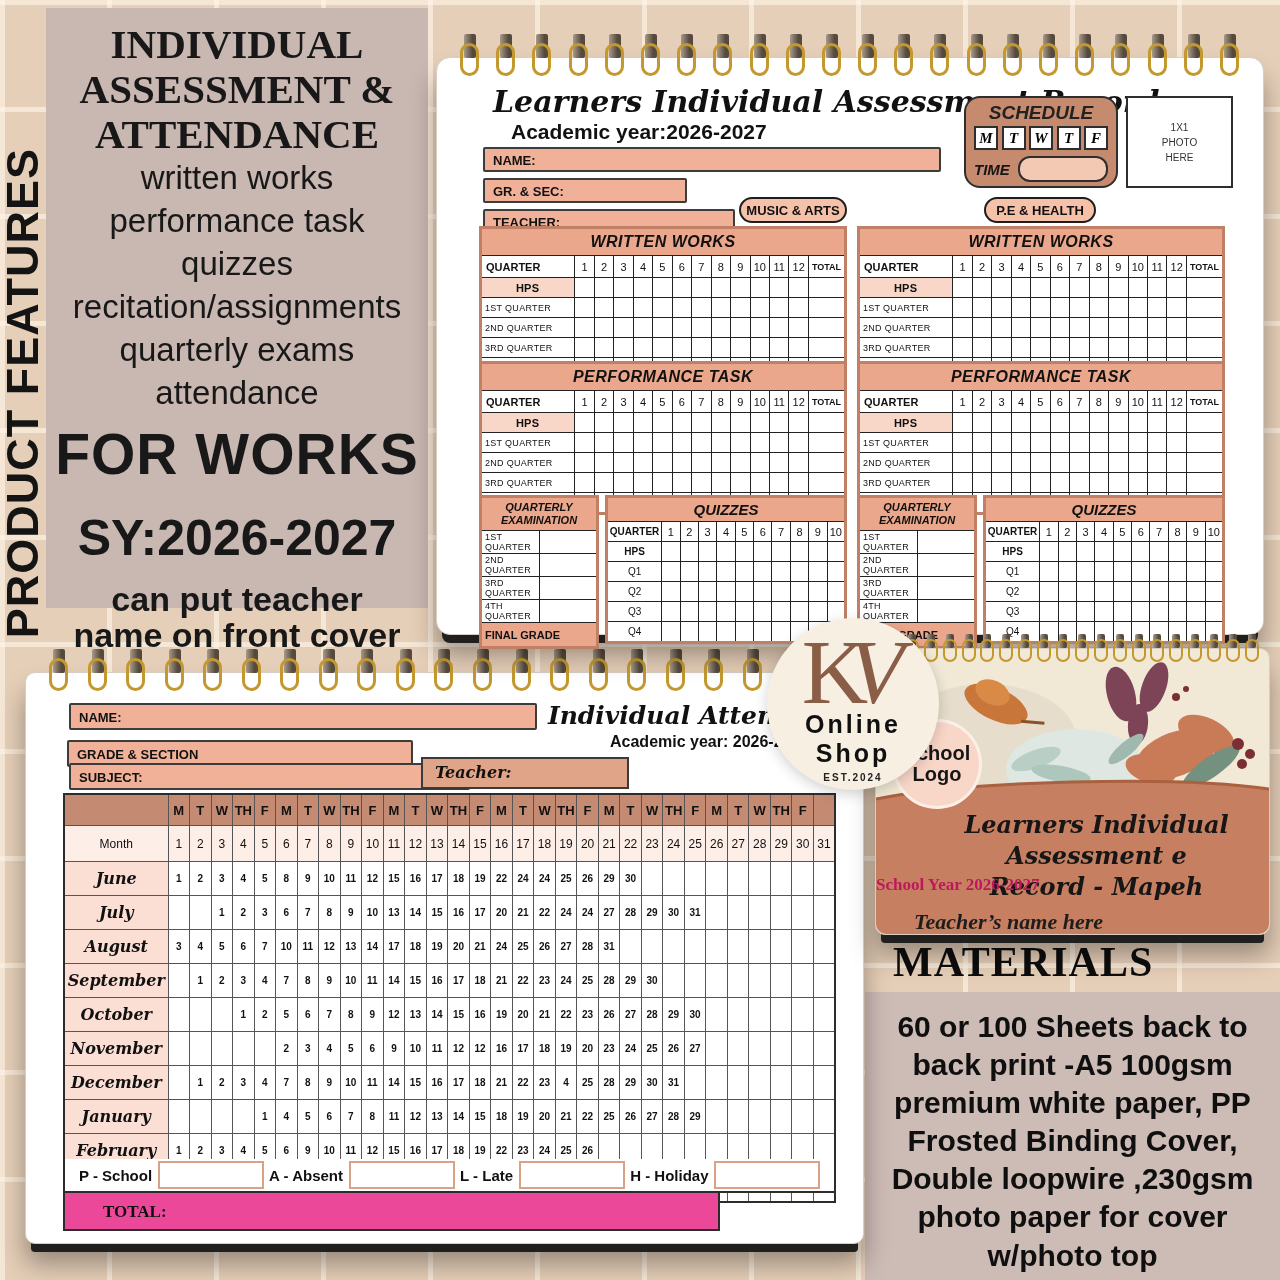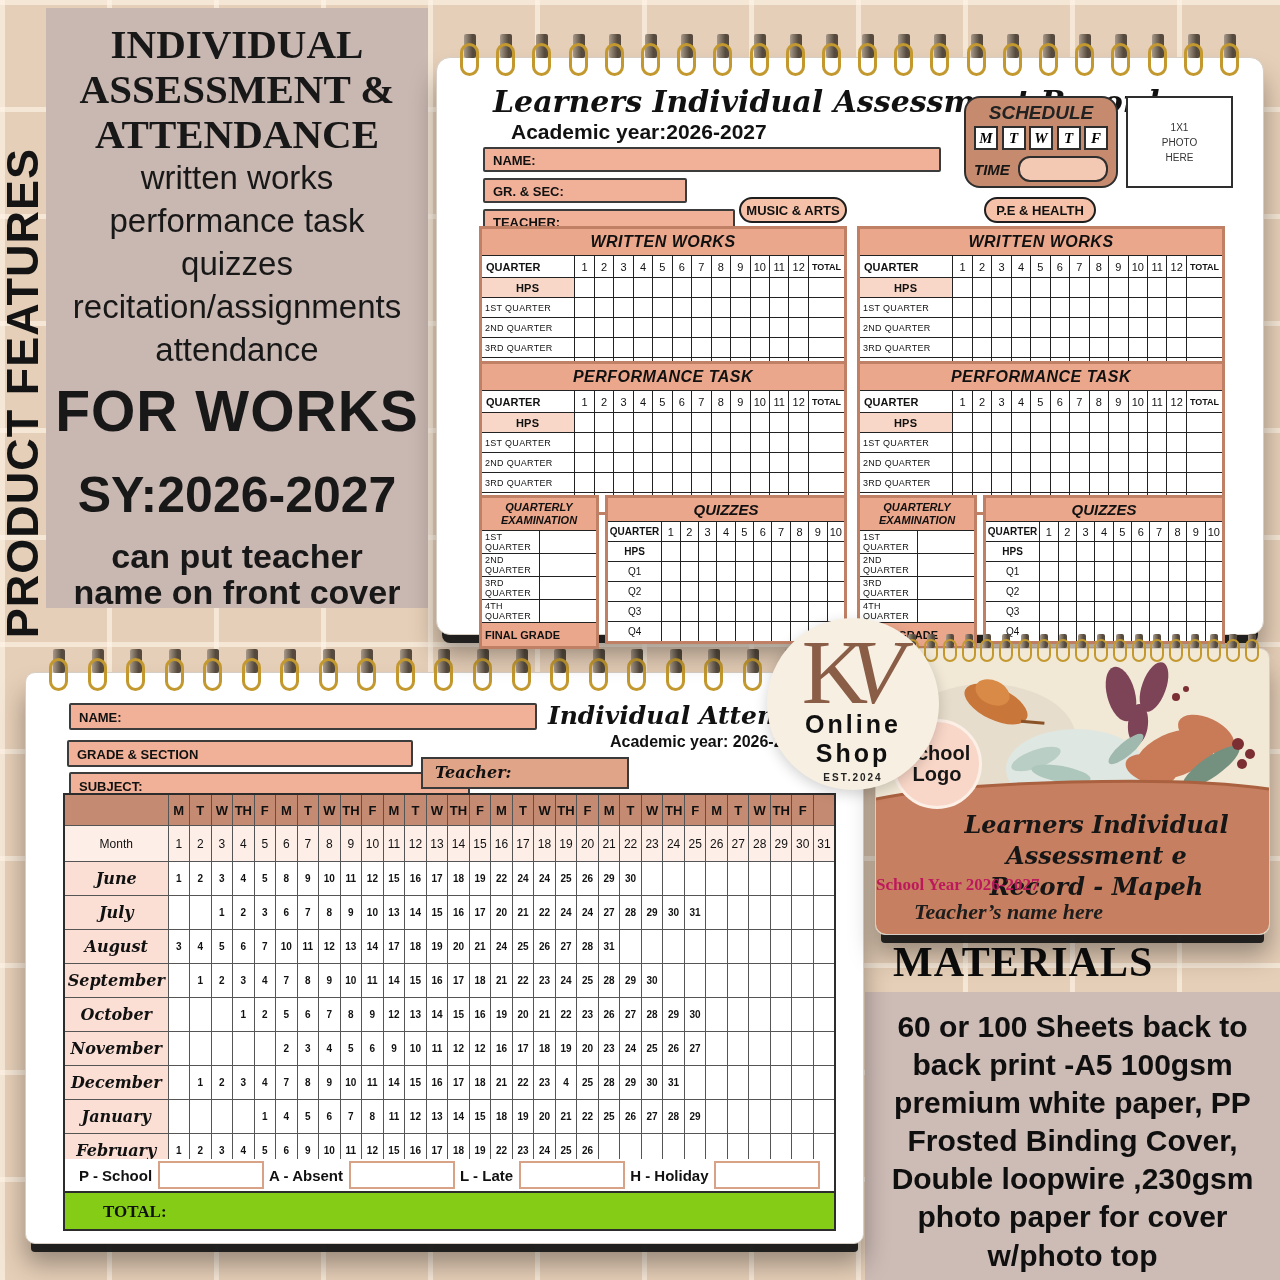--- a/index.html
+++ b/index.html
@@ -91,35 +91,35 @@
   td.wk{background:#c58b72;font-weight:800;font-size:13px;height:28px;border-color:#333;}
   td.wkcorner{background:#c58b72;border-color:#333;}
   tr.monthrow td{background:#fdeee8;height:33px;font-size:12px;}
   td.monthlabel{background:#fdeee8;font-size:15px;}
   td.mname{background:#fbdfd4;font-family:"DejaVu Serif",serif;font-style:italic;font-weight:700;font-size:16px;}
   td.day{background:#fff;font-weight:700;font-size:10px;height:31px;vertical-align:middle;}
   .legend{position:absolute;left:37px;top:486px;width:773px;height:34px;border:2px solid #2c2c2c;border-top:none;
     background:#fff;box-sizing:border-box;display:flex;align-items:center;justify-content:space-between;padding:0 14px;}
   .leg-lab{font-weight:800;font-size:15px;color:#111;}
   .leg-box{width:102px;height:24px;background:#fff;border:2px solid #d8a286;}
-  .totalrow{position:absolute;left:37px;top:520px;width:773px;height:38px;background:#84cc16;border:2px solid #2c2c2c;
+  .totalrow{position:absolute;left:37px;top:520px;width:657px;height:38px;background:#ec4899;border:2px solid #2c2c2c;
     border-top:none;box-sizing:border-box;font-family:"Liberation Serif",serif;font-weight:700;font-size:17px;
     color:#111;padding:9px 0 0 38px;}
   
   .cover{left:875px;top:648px;width:393px;height:285px;z-index:14;background:#f1e8d6;border-radius:10px;overflow:visible;}
   .cover-inner{position:absolute;inset:0;border-radius:10px;overflow:hidden;}
   .cover-band{position:absolute;left:0;right:0;top:152px;bottom:0;background:#c67f60;}
   .band-curve{position:absolute;left:0;top:-26px;width:100%;height:28px;display:block;}
   .school-logo{position:absolute;left:16px;top:70px;width:84px;height:84px;border-radius:50%;background:#f9d7c8;
     border:3px solid #fcefe6;z-index:5;display:flex;flex-direction:column;align-items:center;justify-content:center;
     font-weight:800;font-size:20px;line-height:1.05;color:#161616;}
   .cv-title{position:absolute;left:0;right:0;top:160px;text-align:center;font-size:24px;color:#161616;line-height:1.3;padding-left:48px;}
   .cv-year{position:absolute;left:0;right:0;top:226px;text-align:left;font-family:"Liberation Serif",serif;
     font-weight:700;font-size:17px;color:#be185d;}
-  .cv-teacher{position:absolute;left:38px;top:250px;font-family:"Liberation Serif",serif;font-style:italic;
+  .cv-teacher{position:absolute;left:38px;top:260px;font-family:"Liberation Serif",serif;font-style:italic;
     font-weight:700;font-size:22px;color:#1d1d1d;}
   
   .kv-logo{position:absolute;left:767px;top:618px;width:172px;height:172px;border-radius:50%;background:#f7efe2;
     z-index:40;box-shadow:0 4px 14px rgba(0,0,0,.18);text-align:center;}
   .kv-mono{font-family:"Liberation Serif",serif;font-size:92px;color:#8a5d47;line-height:1.0;margin-top:8px;}
   .kv-mono .v{margin-left:-20px;font-style:italic;}
   .kv-name{font-size:25px;color:#101010;letter-spacing:3px;margin-top:-8px;font-weight:600;}
   .kv-est{font-size:10px;color:#222;letter-spacing:2px;font-weight:700;margin-top:4px;}
   
   .materials-heading{position:absolute;left:893px;top:938px;font-family:"Liberation Serif",serif;font-weight:900;
@@ -135,20 +135,21 @@
   <div class="product-features">PRODUCT FEATURES</div>
 
   <div class="features-panel">
     <div class="fp-title">INDIVIDUAL</div>
     <div class="fp-title">ASSESSMENT &amp;</div>
     <div class="fp-title">ATTENDANCE</div>
     <div class="fp-item">written works</div>
     <div class="fp-item">performance task</div>
     <div class="fp-item">quizzes</div>
     <div class="fp-item">recitation/assignments</div>
+    <div class="fp-item">quarterly exams</div>
     <div class="fp-item">attendance</div>
     <div class="fp-subject">FOR WORKS</div>
     <div class="fp-sy">SY:2026-2027</div>
     <div class="fp-note">can put teacher</div>
     <div class="fp-note" style="margin-top:0;">name on front cover</div>
   </div>
 
   <div class="page assessment">
     <div class="spiral">
         <span class="coil">
@@ -1092,21 +1093,21 @@
         </span>
         <span class="coil">
           <i class="clip"></i>
           <i class="wire"></i>
         </span>
       </div>
     <div class="fieldbar" style="left:43px;top:30px;width:468px;height:27px;line-height:25px;">NAME:</div>
     <div class="at-title script">Individual Attendance Record</div>
     <div class="at-year">Academic year: 2026-2027</div>
     <div class="fieldbar" style="left:41px;top:67px;width:346px;height:27px;line-height:25px;">GRADE &amp; SECTION</div>
-    <div class="fieldbar" style="left:43px;top:99px;width:401px;height:27px;line-height:25px;">SUBJECT:</div>
+    <div class="fieldbar" style="left:43px;top:90px;width:401px;height:27px;line-height:25px;">SUBJECT:</div>
     <div class="teacherbar script">Teacher:</div>
     <div class="att-grid" id="att-grid">
         <table class="att">
           <colgroup>
             <col class="mcol">
             <col>
             <col>
             <col>
             <col>
             <col>

